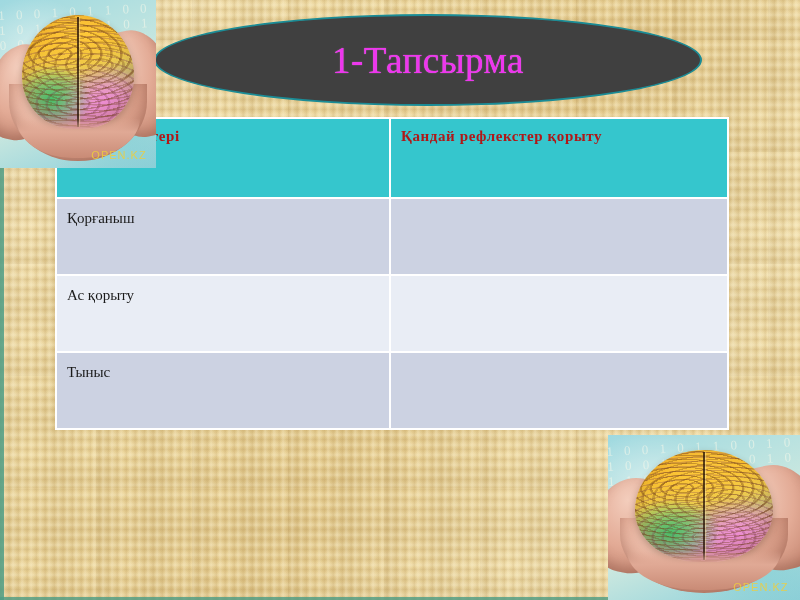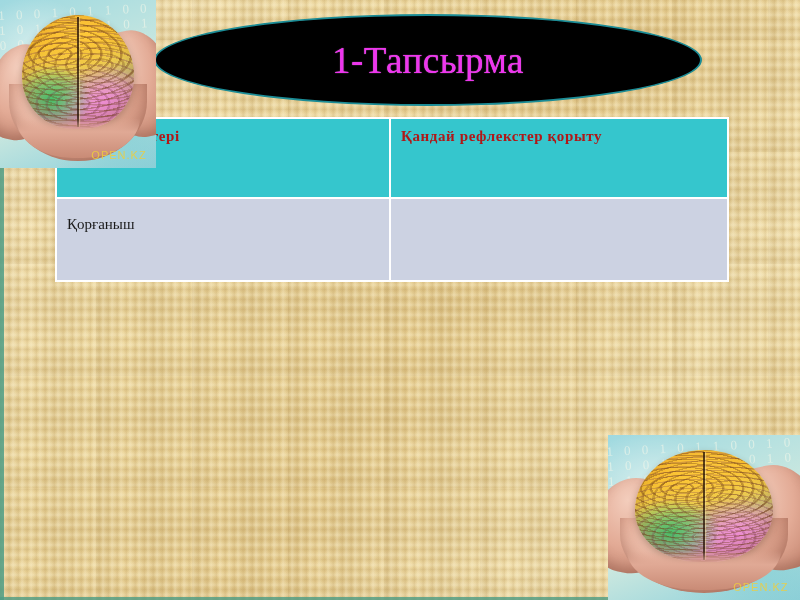--- a/index.html
+++ b/index.html
@@ -71,21 +71,21 @@
   }
 
   
   .title-ellipse {
     position: absolute;
     left: 154px;
     top: 14px;
     width: 548px;
     height: 92px;
     border-radius: 50%;
-    background: #000000;
+    background: #404040;
     border: 2px solid #1b8c96;
     box-sizing: border-box;
     display: flex;
     align-items: center;
     justify-content: center;
   }
   .title-text {
     font-family: "Liberation Serif", "DejaVu Serif", serif;
     font-size: 37px;
     line-height: 1;
@@ -122,21 +122,21 @@
     font-size: 15px;
     font-weight: bold;
     letter-spacing: .6px;
   }
   .refl-table tbody td {
     height: 64px;
     font-family: "Liberation Serif", "DejaVu Serif", serif;
     font-size: 15px;
     font-weight: normal;
     color: #1b1b1b;
-    padding-top: 17px;
+    padding-top: 11px;
   }
   .refl-table tbody tr.band-a td { background: #ccd2e2; }
   .refl-table tbody tr.band-b td { background: #e9edf5; }
 
   
   .brain-pic {
     position: absolute;
     overflow: hidden;
     background:
       radial-gradient(ellipse 60% 48% at 22% 28%, rgba(255,255,255,0.40), rgba(255,255,255,0) 62%),
@@ -279,20 +279,28 @@
       <tr>
         <th>ми рефлекстері</th>
         <th>Қандай рефлекстер қорыту</th>
       </tr>
     </thead>
     <tbody>
       <tr class="band-a">
         <td>Қорғаныш</td>
         <td></td>
       </tr>
+      <tr class="band-b">
+        <td>Ас қорыту</td>
+        <td></td>
+      </tr>
+      <tr class="band-a">
+        <td>Тыныс</td>
+        <td></td>
+      </tr>
     </tbody>
   </table>
 
   <div class="brain-pic" id="brain-pic-top-left">
     <div class="digits">1 0 0 1 0 1 1 0 0 1 0 1 0 0 1 1 0 1 0 0 1 0 1 1 0 0 1 0 1 0 0 1 1 0 1 0 0 1 0 1 1 0 0 1 0 1 0 0 1 1 0 1 0 0 1 0 1 1 0 0 1 0 1 0 0 1 1 0</div>
     <div class="hand left-arm"></div>
     <div class="hand right-arm"></div>
     <div class="hand cup"></div>
     <div class="brain">
       <div class="folds"></div>

